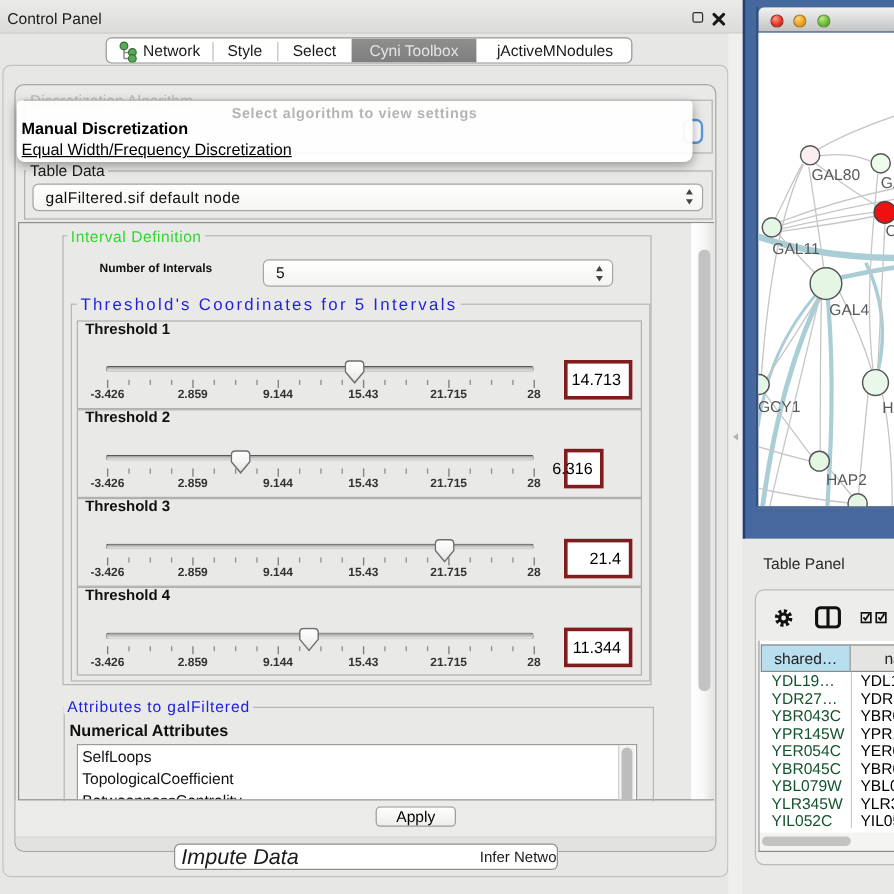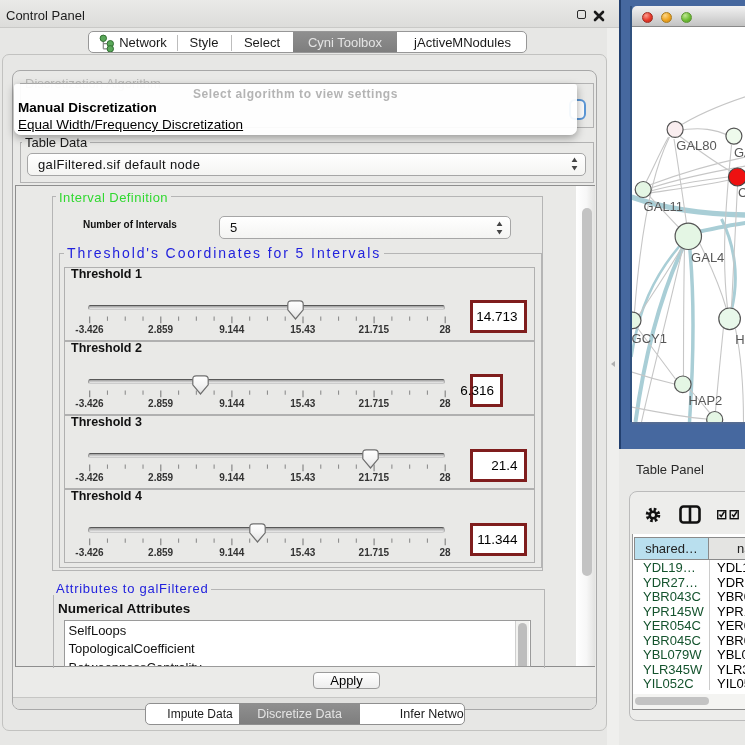--- a/index.html
+++ b/index.html
@@ -272,22 +272,21 @@
   <div style="position:absolute;left:4px;top:0.5px;font-size:13px;color:#111;line-height:18.7px;white-space:pre;">SelfLoops
 TopologicalCoefficient
 BetweennessCentrality</div>
   <div style="position:absolute;right:1px;top:0;width:13px;height:46px;background:#f2f2f0;border-left:1px solid #cfcfcf;"></div>
   <div style="position:absolute;right:2.5px;top:1.5px;width:9px;height:60px;background:#bdbdbd;border-radius:4.5px;"></div>
 </div>
 
 <div class="abs" style="left:269px;top:672px;width:67px;height:17px;background:linear-gradient(#ffffff,#ededed);border:1px solid #9b9b9b;border-radius:4px;box-sizing:border-box;display:flex;align-items:center;justify-content:center;font-size:13px;color:#000;margin-left:44px;">Apply</div>
 
 <div class="abs" style="left:145px;top:703px;width:320px;height:22px;background:#ffffff;border:1px solid #8f8f8f;border-radius:5px;box-sizing:border-box;overflow:hidden;">
-  <div class="tabseg" style="left:0;width:108px;font-size:12px;">Impute Data</div>
-  <div class="tabseg dark" style="left:93px;width:121px;font-size:12.5px;">Discretize Data</div>
+  <div class="tabseg" style="left:0;width:108px;font-size:18px;font-style:italic;">Impute Data</div>
   <div class="tabseg" style="left:214px;width:104px;font-size:12.5px;padding-left:25px;">Infer Network</div>
 </div>
 
 <div class="abs" style="left:14px;top:84px;width:563px;height:51px;background:rgba(255,255,255,0.93);
      border-radius:3px 3px 7px 7px;box-shadow:0 3px 9px rgba(0,0,0,0.35);"></div>
 <div class="abs" style="left:14px;top:87px;width:563px;text-align:center;font-size:12px;font-weight:bold;color:#b4b4b4;letter-spacing:0.55px;">Select algorithm to view settings</div>
 <div class="abs bold" style="left:18px;top:100px;font-size:13.5px;color:#000;">Manual Discretization</div>
 <div class="abs" style="left:18px;top:117px;font-size:13.5px;color:#000;text-decoration:underline;">Equal Width/Frequency Discretization</div>
 
 <div class="abs" style="left:607px;top:28px;width:12px;height:717px;background:#efefed;"></div>

